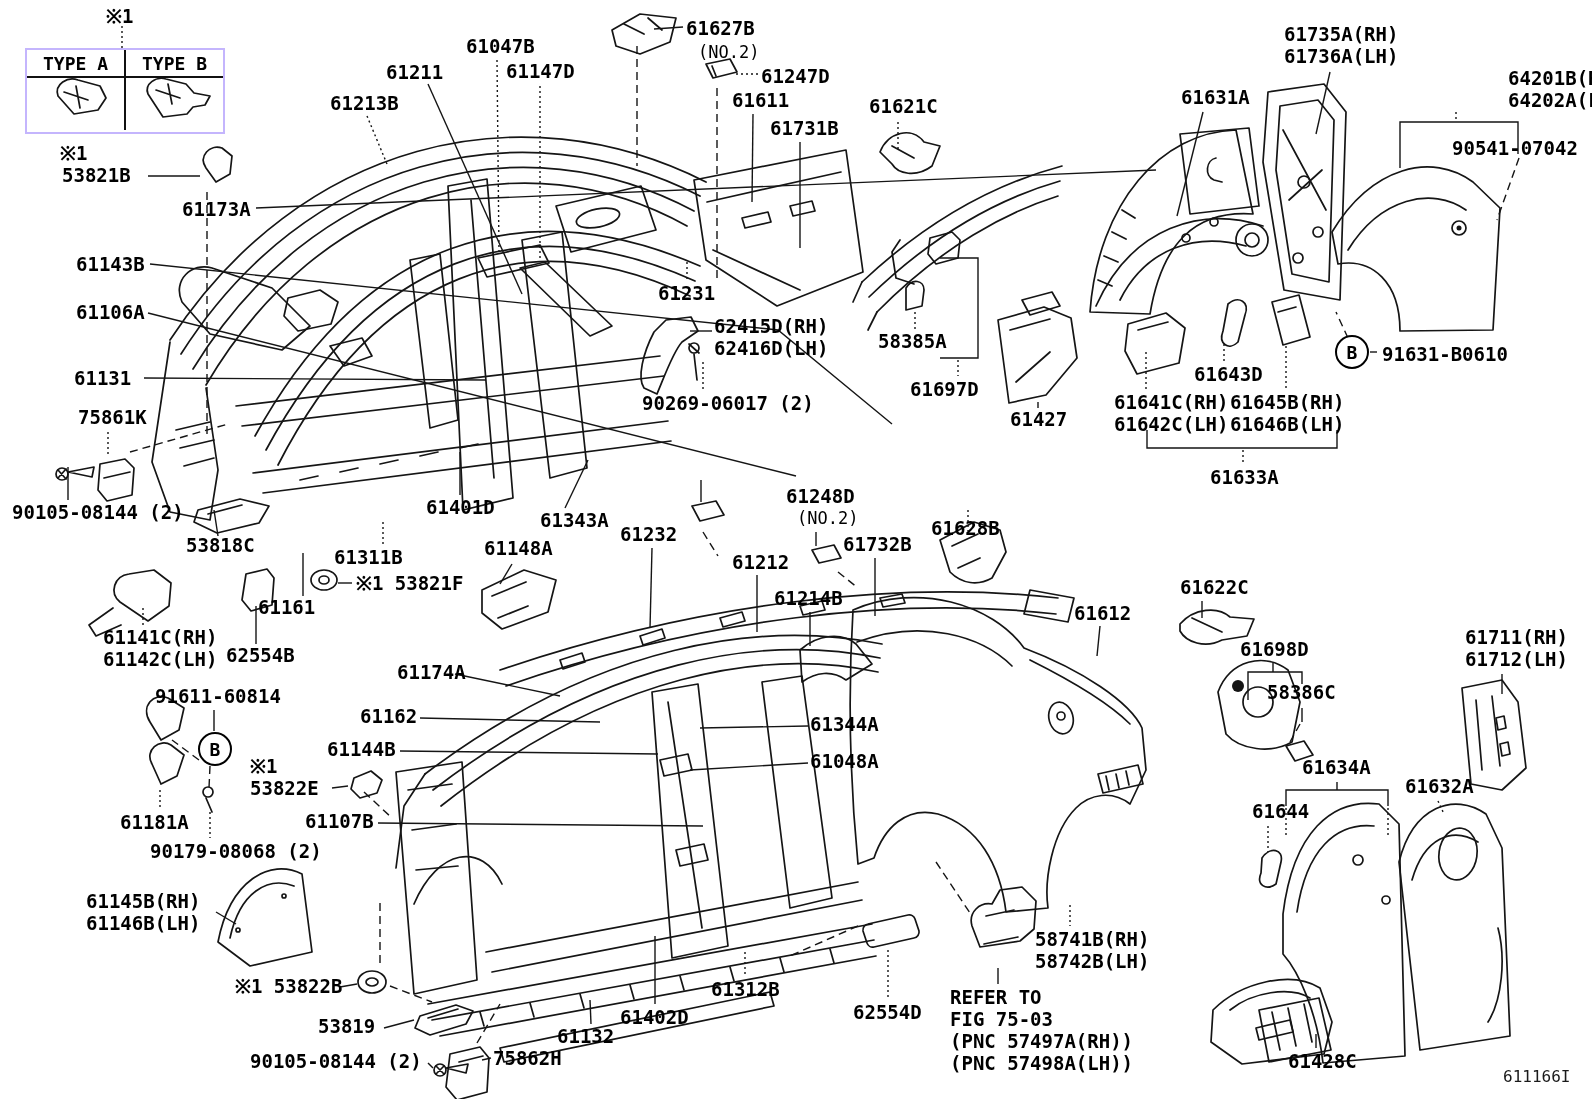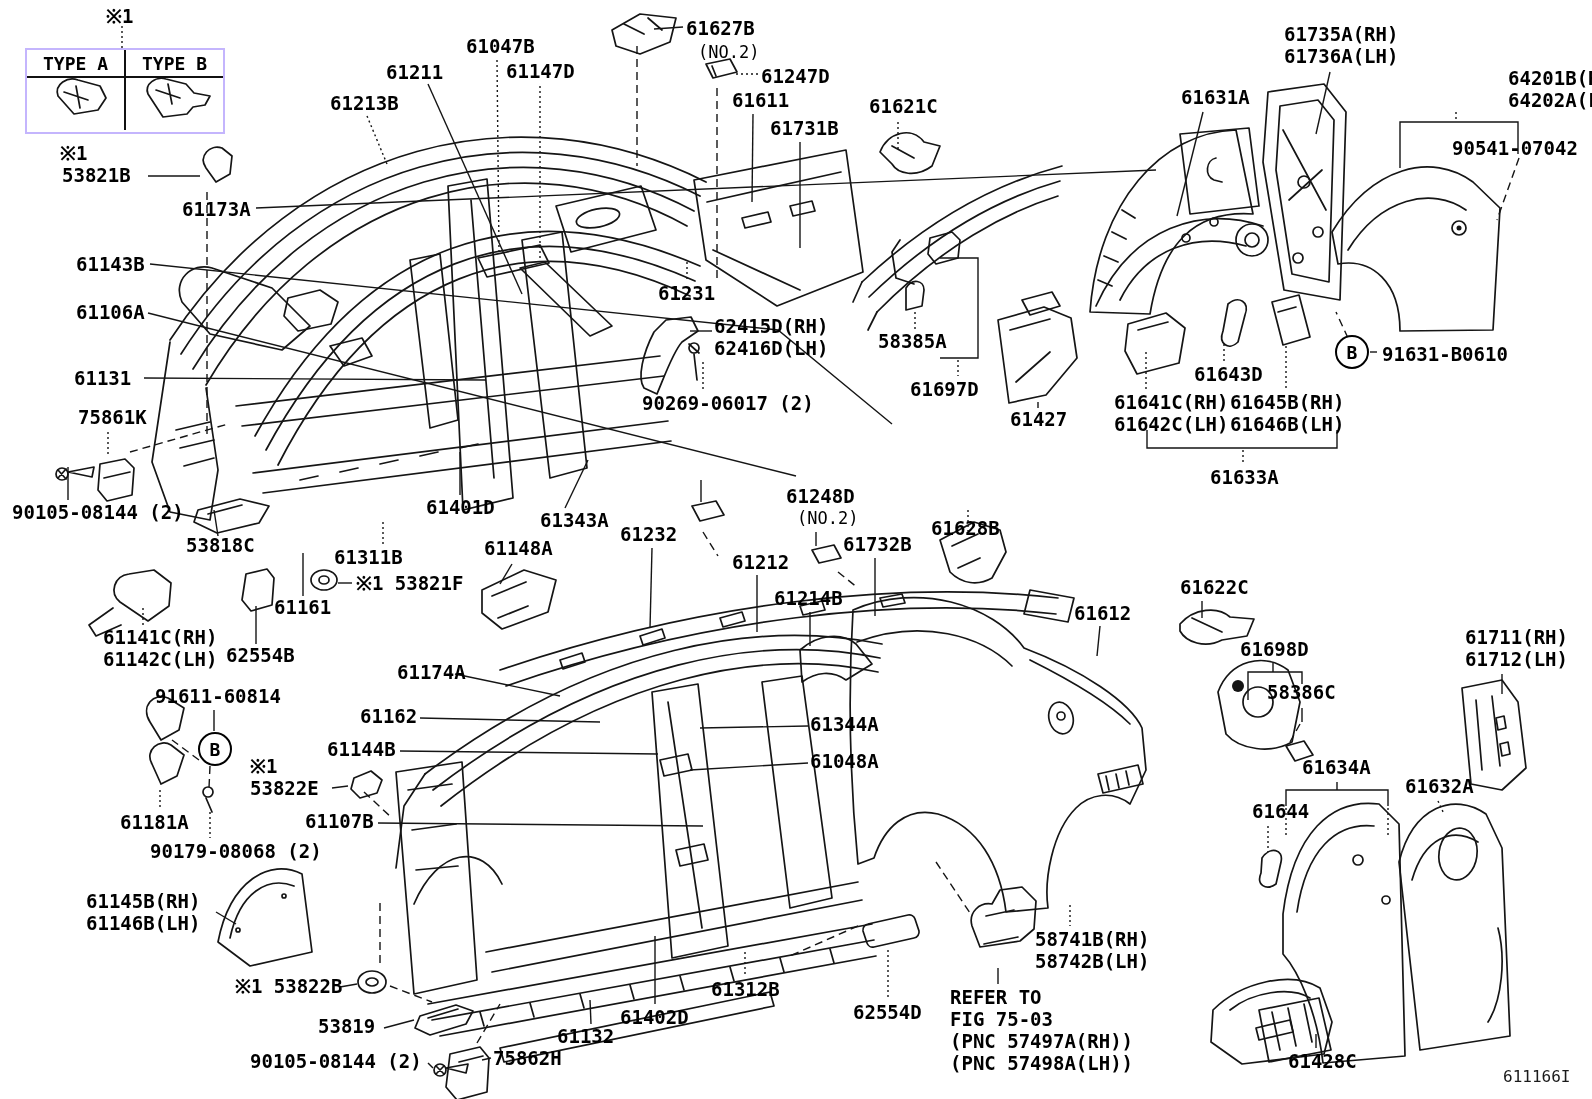--- a/index.html
+++ b/index.html
@@ -398,21 +398,21 @@
       </div>
       <div class="plabel" style="left: 186px; top: 534px;">
         <div>53818C</div>
       </div>
       <div class="plabel" style="left: 334px; top: 546px;">
         <div>61311B</div>
       </div>
       <div class="plabel" style="left: 356px; top: 572px;">
         <div>※1 53821F</div>
       </div>
-      <div class="plabel" style="left: 274px; top: 596px;">
+      <div class="plabel" style="left: 258px; top: 596px;">
         <div>61161</div>
       </div>
       <div class="plabel" style="left: 103px; top: 626px;">
         <div>61141C(RH)</div>
         <div>61142C(LH)</div>
       </div>
       <div class="plabel" style="left: 226px; top: 644px;">
         <div>62554B</div>
       </div>
       <div class="plabel" style="left: 426px; top: 496px;">

